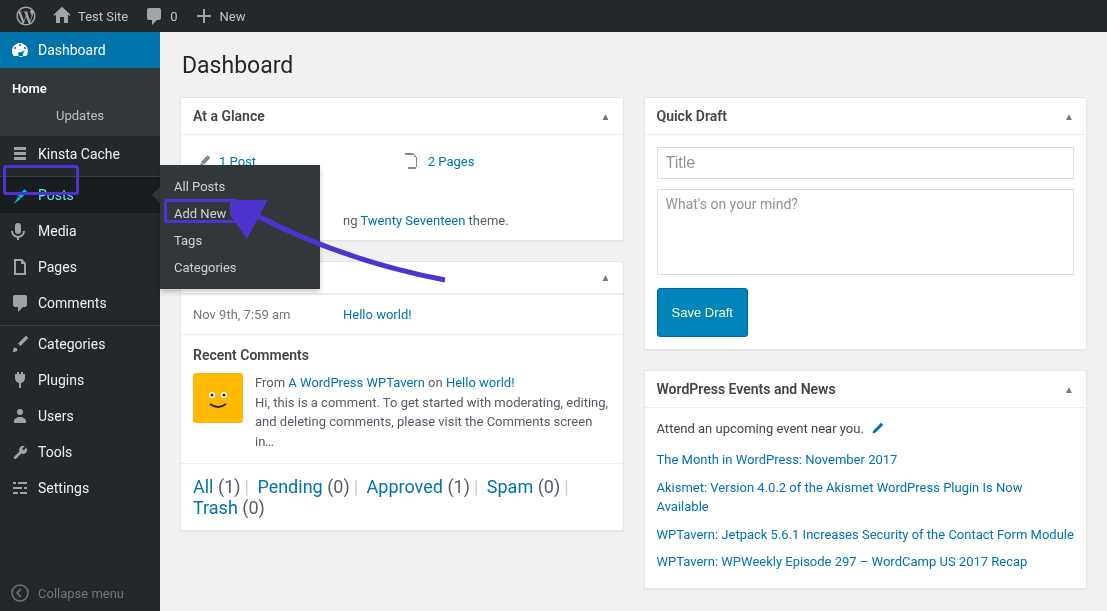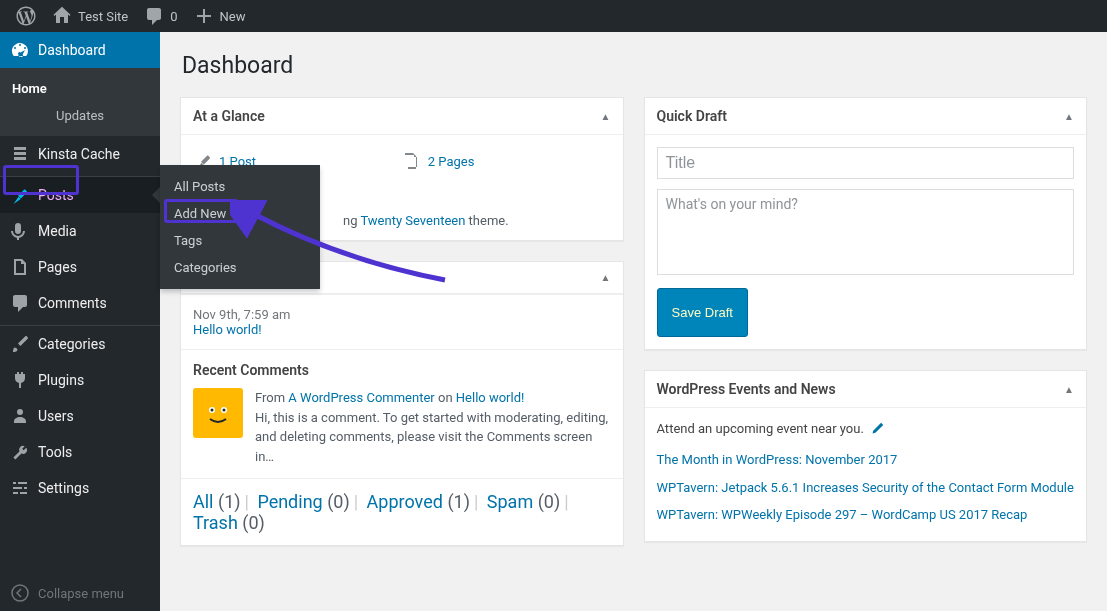--- a/index.html
+++ b/index.html
@@ -11,21 +11,21 @@
 #adminbar .ab-item svg { width: 20px; height: 20px; fill: #a0a5aa; margin-right: 6px; }
 #adminbar .ab-item.logo svg{ margin-right:0;}
 
 
 #sidebar { position: absolute; top: 32px; left: 0; width: 160px; bottom: 0; background: #23282d; color: #eee; z-index: 50; }
 #sidebar .menu-item { display: flex; align-items: center; padding: 8px 8px 8px 10px; color: #eee; font-size: 14px; cursor: pointer; position: relative; }
 #sidebar .menu-item svg { width: 20px; height: 20px; fill: rgba(240,245,250,.6); margin-right: 8px; flex-shrink: 0; }
 #sidebar .menu-item.current { background: #0073aa; color: #fff; }
 #sidebar .menu-item.current svg { fill: #fff; }
 #sidebar .menu-item.current::after { content: ""; position: absolute; right: -8px; top: 50%; margin-top: -8px; border: 8px solid transparent; border-right-color: #f1f1f1; }
-#sidebar .menu-item.open { background: #191e23; color: #f0abfc; }
+#sidebar .menu-item.open { background: #191e23; color: #5eead4; }
 #sidebar .menu-item.open svg { fill: #00b9eb; }
 #sidebar .menu-item.open::after { content: ""; position: absolute; right: 0; top: 50%; margin-top: -8px; border: 8px solid transparent; border-right-color: #32373c; }
 #sidebar .submenu-block { background: #32373c; padding: 7px 0; }
 #sidebar .submenu-block .sub-item { padding: 6px 12px; font-size: 13px; cursor: pointer; }
 #sidebar .submenu-block .sub-item.current { color: #fff; font-weight: 600; }
 #sidebar .submenu-block .sub-item.dim { color: rgba(240,245,250,.7); text-align: center; }
 #sidebar .separator { height: 5px; background: transparent; border-bottom: 1px solid #393f45; margin: 0; }
 #sidebar .collapse { position: absolute; bottom: 0; left:0; right:0; display: flex; align-items: center; padding: 8px 10px; color: #70757a; font-size: 13px; cursor: pointer; }
 #sidebar .collapse svg { width: 20px; height: 20px; fill: #70757a; margin-right: 8px; }
 
@@ -53,21 +53,21 @@
 
 .glance-list { display: flex; flex-wrap: wrap; }
 .glance-list .gi { width: 50%; display: flex; align-items: center; padding: 4px 0; }
 .glance-list .gi svg { width: 20px; height: 20px; fill: #82878c; margin-right: 6px; }
 .glance-list .gi a { color: #0073aa; text-decoration: none; }
 .glance-bottom { padding-top: 10px; color: #555d66; }
 .glance-bottom a { color: #0073aa; text-decoration: none; }
 
 .activity-block { border-top: 1px solid #eee; padding: 12px; }
 .activity-block h3 { font-size: 14px; font-weight: 600; margin-bottom: 10px; }
-.activity-row { display: flex; flex-direction: column; }
+.activity-row { display: flex; }
 .activity-row .when { width: 150px; color: #72777c; }
 .activity-row a { color: #0073aa; text-decoration: none; }
 
 .comment-item { display: flex; gap: 12px; }
 .comment-item .avatar { width: 50px; height: 50px; border-radius: 3px; background: #ffb900; display:flex; align-items:center; justify-content:center; flex-shrink:0;}
 .comment-item .avatar svg{ width:36px; height:36px;}
 .comment-item .ctext { color: #555d66; line-height: 1.5; }
 .comment-item .ctext a { color: #0073aa; text-decoration: none; }
 
 .subsubsub { padding: 12px; border-top: 1px solid #eee; font-size: 18px; }
@@ -273,21 +273,21 @@
             <div class="avatar">
               <svg viewBox="0 0 36 36">
                   <circle cx="12" cy="15" r="3" fill="#fff"></circle>
                   <circle cx="24" cy="15" r="3" fill="#fff"></circle>
                   <circle cx="12" cy="15" r="1.5" fill="#23282d"></circle>
                   <circle cx="24" cy="15" r="1.5" fill="#23282d"></circle>
                   <path d="M10 24 Q18 30 26 24" stroke="#23282d" stroke-width="2" fill="none"></path>
                 </svg>
             </div>
             <div class="ctext">
-              <span>From </span><a>A WordPress Commenter</a><span> on </span><a>Hello world!</a><br>
+              <span>From </span><a>A WordPress WPTavern</a><span> on </span><a>Hello world!</a><br>
               <span>Hi, this is a comment. To get started with moderating, editing, and deleting comments, please visit the Comments screen in…</span>
             </div>
           </div>
         </div>
         <div class="subsubsub">
           <a>All</a> <span class="cnt">(1)</span><span class="sep">|</span>
           <a>Pending</a> <span class="cnt">(0)</span><span class="sep">|</span>
           <a>Approved</a> <span class="cnt">(1)</span><span class="sep">|</span>
           <a>Spam</a> <span class="cnt">(0)</span><span class="sep">|</span>
           <a>Trash</a> <span class="cnt">(0)</span>
@@ -316,20 +316,21 @@
         </div>
         <div class="inside">
           <div class="near">
             <span>Attend an upcoming event near you.</span>
             <svg viewBox="0 0 20 20">
                 <path d="M13.89 3.39l2.71 2.72-9.9 9.9-3.54.83.83-3.54 9.9-9.91z"></path>
               </svg>
           </div>
           <div class="newslist">
             <a>The Month in WordPress: November 2017</a>
+            <a>Akismet: Version 4.0.2 of the Akismet WordPress Plugin Is Now Available</a>
             <a>WPTavern: Jetpack 5.6.1 Increases Security of the Contact Form Module</a>
             <a>WPTavern: WPWeekly Episode 297 – WordCamp US 2017 Recap</a>
           </div>
         </div>
       </div>
     </div>
   </div>
 </div>
 
 </body></html>

